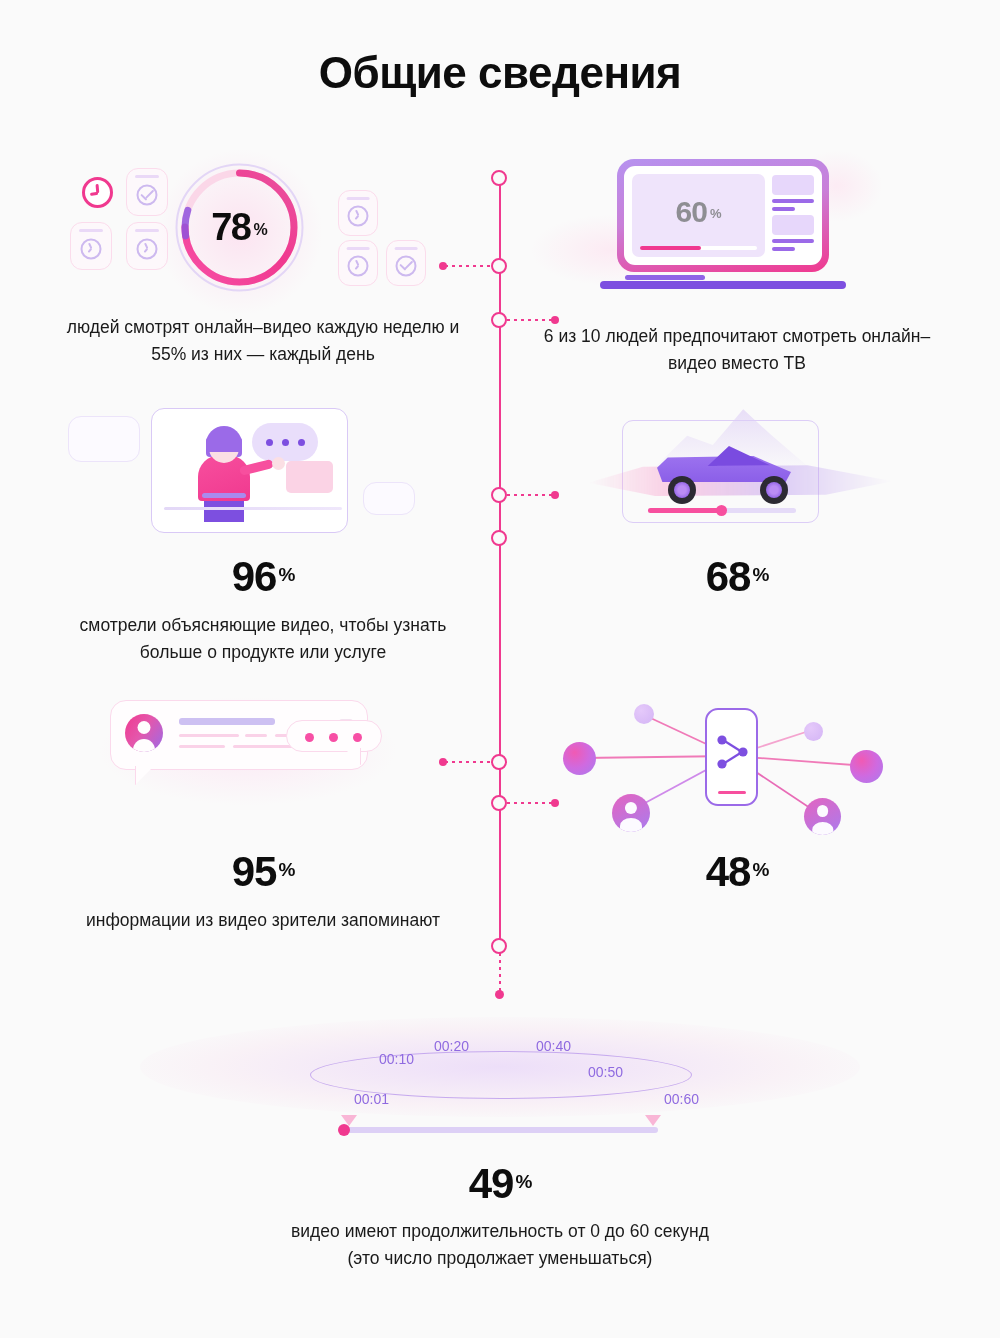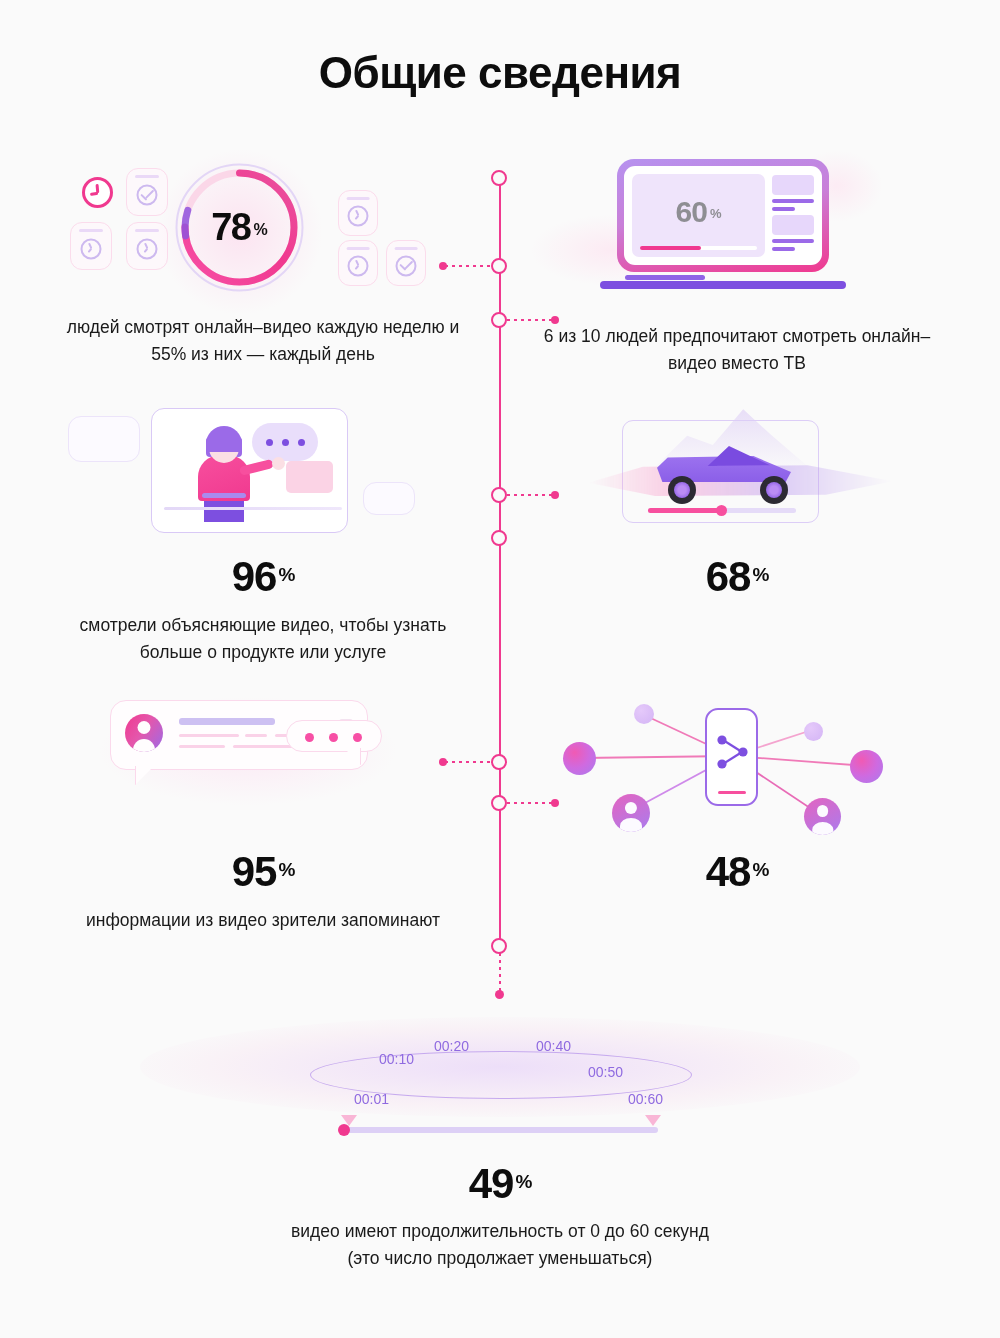--- a/index.html
+++ b/index.html
@@ -501,21 +501,21 @@
 
   <div class="bottom">
     <div class="disc"></div>
     <div class="ring"></div>
 
     <div class="tlabel" style="left:338px; top:86px;margin-left:16px;">00:01</div>
     <div class="tlabel" style="left:379px; top:46px;">00:10</div>
     <div class="tlabel" style="left:434px; top:33px;">00:20</div>
     <div class="tlabel" style="left:536px; top:33px;">00:40</div>
     <div class="tlabel" style="left:588px; top:59px;">00:50</div>
-    <div class="tlabel" style="left:628px; top:86px;text-align:right;">00:60</div>
+    <div class="tlabel" style="left:664px; top:86px;text-align:right;">00:60</div>
   </div>
 
   <div class="slider">
     <div class="knob"></div>
   </div>
   <div class="tri" style="left:341px; top:1115px;"></div>
   <div class="tri" style="left:645px; top:1115px;"></div>
 
   <div class="bignum" style="position:absolute; left:0; top:1163px; width:1000px;">
     <span>49</span><span class="pct">%</span>

